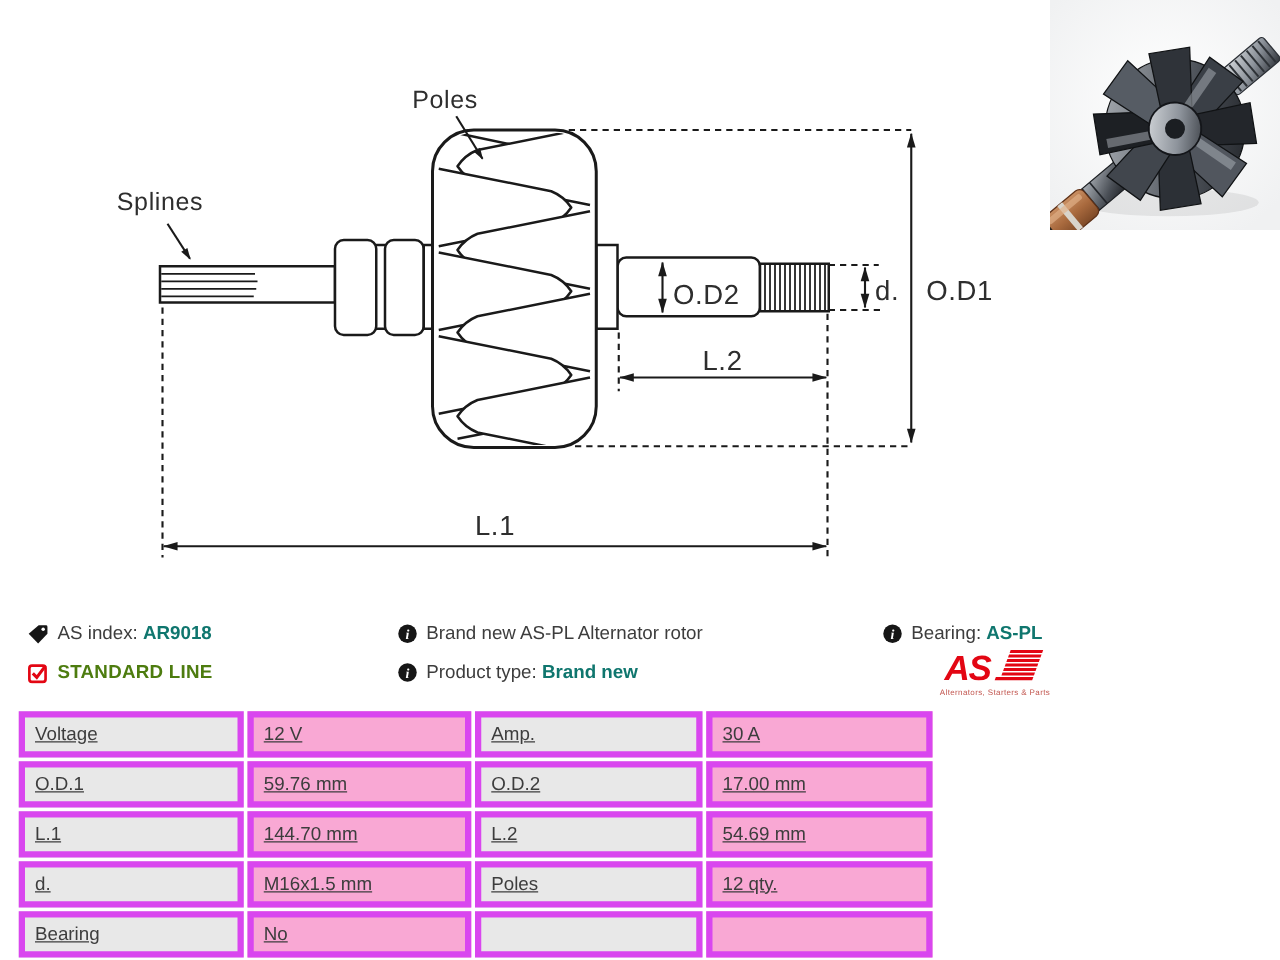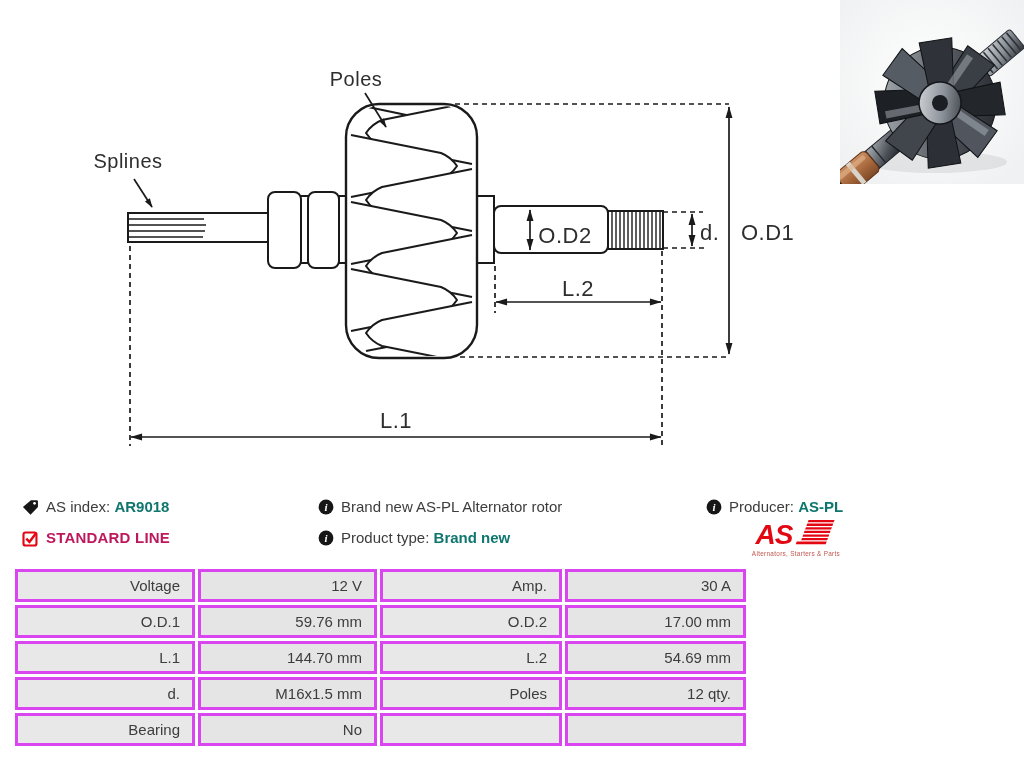--- a/index.html
+++ b/index.html
@@ -12,28 +12,28 @@
   .ln2{fill:#ffffff;stroke:#1a1a1a;stroke-width:2.4;}
   .thin{stroke:#1a1a1a;stroke-width:1.4;fill:none;}
   .dash{stroke:#1a1a1a;stroke-width:1.7;fill:none;stroke-dasharray:5 4;}
   .dim{stroke:#1a1a1a;stroke-width:1.7;fill:none;}
   .tooth{fill:#ffffff;stroke:#1a1a1a;stroke-width:2;stroke-linejoin:round;}
   .dlabel{font-family:"Liberation Sans",sans-serif;font-size:22px;fill:#2e2e2e;letter-spacing:.5px;}
   .plabel{font-family:"Liberation Sans",sans-serif;font-size:20px;fill:#2e2e2e;letter-spacing:.5px;}
   
   .inforow{position:absolute;font-size:15px;line-height:18px;white-space:nowrap;display:flex;align-items:center;gap:7px;}
   .inforow b{color:#0f766e;}
-  .red{color:#be185d;font-weight:bold;letter-spacing:.2px;}
+  .red{color:#4d7c0f;font-weight:bold;letter-spacing:.2px;}
   .icn{display:inline-block;vertical-align:-2px;}
   
   table.specs{position:absolute;left:12px;top:566px;border-collapse:separate;border-spacing:3px;}
-  table.specs td{border:3px solid #d946ef;font-size:15px;color:#3d3d3d;text-align:right;
-                 padding:3px 12px 4px 8px;height:20px;}
+  table.specs td{border:5px solid #d946ef;font-size:15px;color:#3d3d3d;text-align:left;
+                 padding:3px 12px 4px 8px;height:20px;text-decoration:underline;}
   td.lab{background:#e8e8e8;}
-  td.val{background:#e5e5e5;margin-top:45px;}
+  td.val{background:#f9a8d4;margin-top:45px;}
   .w1{width:180px;} .w2{width:179px;} .w3{width:182px;} .w4{width:181px;}
   
   #asplLogo{position:absolute;left:750px;top:516px;}
 </style>
 </head>
 <body>
 
 <div class="page">
 
   <svg id="diagram" width="1024" height="478" viewBox="0 0 1024 478">
@@ -228,21 +228,21 @@
       <text x="8" y="12" text-anchor="middle" font-family="Liberation Serif,serif" font-style="italic" font-weight="bold" font-size="11" fill="#fff">i</text>
     </svg>
     <span><span>Product type:</span>&nbsp;<b>Brand new</b></span>
   </div>
 
   <div class="inforow" style="left:706px;top:498px;">
     <svg class="icn" width="16" height="16" viewBox="0 0 16 16">
       <circle cx="8" cy="8" r="7.4" fill="#161616"></circle>
       <text x="8" y="12" text-anchor="middle" font-family="Liberation Serif,serif" font-style="italic" font-weight="bold" font-size="11" fill="#fff">i</text>
     </svg>
-    <span><span>Producer:</span>&nbsp;<b>AS-PL</b></span>
+    <span><span>Bearing:</span>&nbsp;<b>AS-PL</b></span>
   </div>
 
   <svg id="asplLogo" width="92" height="46" viewBox="0 0 92 46">
     <text x="24" y="28" text-anchor="middle" font-family="Liberation Sans,sans-serif" font-size="28" font-weight="bold" font-style="italic" fill="#e30613" letter-spacing="-1">AS</text>
     <g transform="skewX(-20)" fill="#e30613">
       <rect x="60" y="4" width="26" height="2.3"></rect>
       <rect x="60" y="7.6" width="26" height="2.3"></rect>
       <rect x="60" y="11.2" width="26" height="2.3"></rect>
       <rect x="60" y="14.8" width="26" height="2.3"></rect>
       <rect x="60" y="18.4" width="26" height="2.3"></rect>

